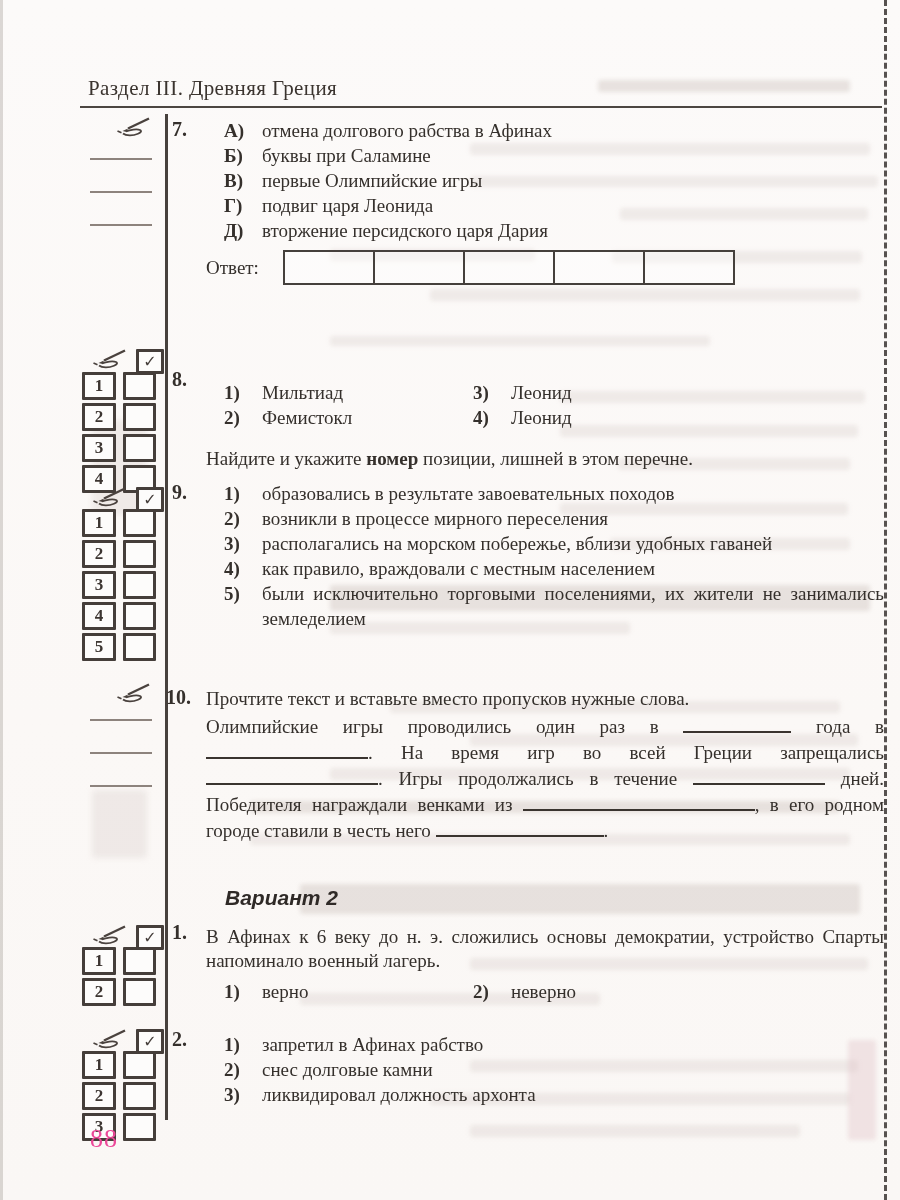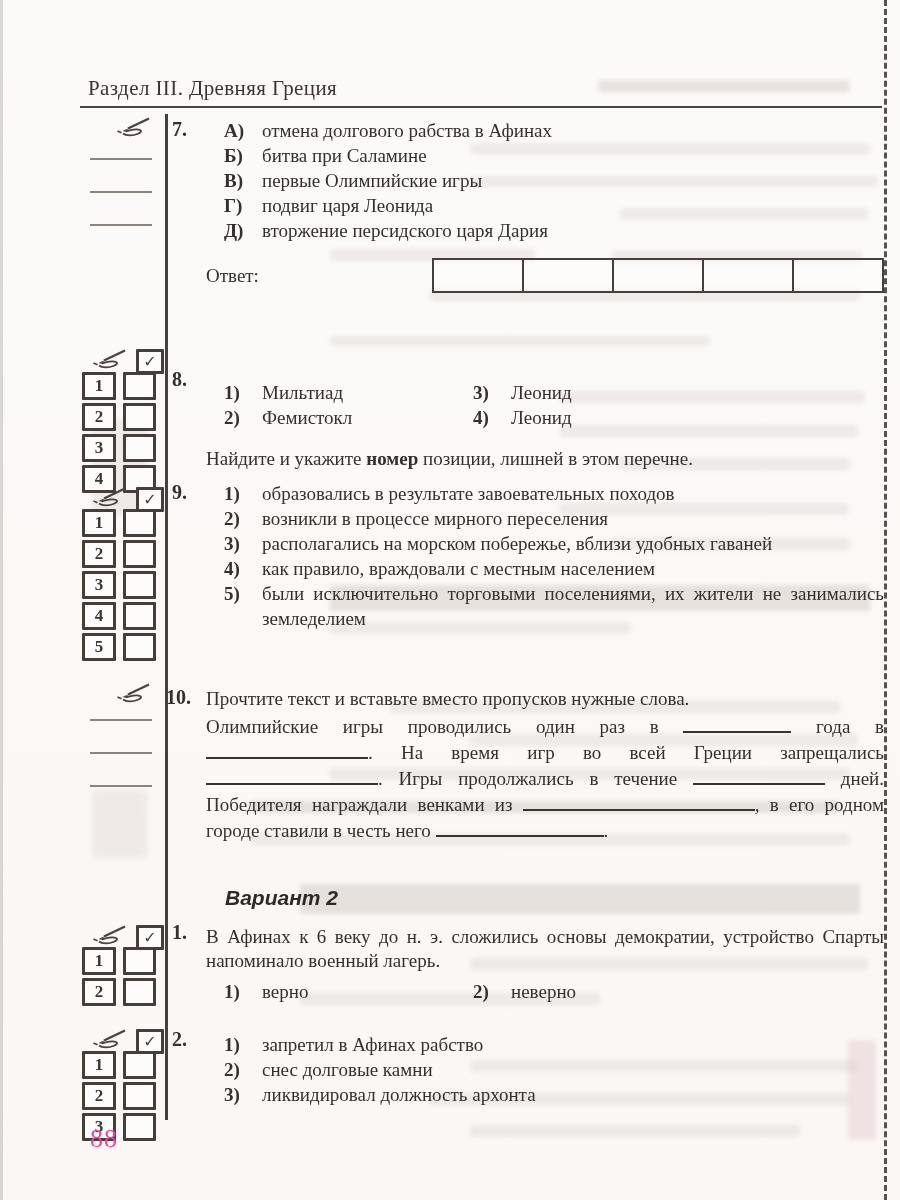--- a/index.html
+++ b/index.html
@@ -39,21 +39,21 @@
   .para{text-align:justify;line-height:29px;}
   .title-line{line-height:25px;}
   .opts{margin-top:0;}
   .opt{display:flex;padding-left:18px;line-height:25px;}
   .opt-label{font-weight:bold;flex:0 0 38px;}
   .opt-text{flex:1;text-align:justify;}
   .grid2{display:grid;grid-template-columns:249px 1fr;margin-top:12px;}
   .grid2 .opt{padding-left:18px;}
   .instruction{margin-top:15px;line-height:27px;text-align:justify;}
   .b{font-weight:bold;}
-  .answer-row{display:flex;align-items:center;margin-top:15px;justify-content:space-between;}
+  .answer-row{display:flex;align-items:center;margin-top:7px;}
   .answer-label{width:77px;flex:0 0 77px;}
   .ans-table{display:flex;border:2.5px solid #45403c;background:rgba(255,255,255,.4);}
   .ans-cell{width:88px;height:31px;border-left:2px solid #45403c;}
   .ans-cell:first-child{border-left:none;}
   .variant-heading{position:absolute;left:225px;top:886px;
     font-family:"Liberation Sans","DejaVu Sans",sans-serif;
     font-weight:bold;font-style:italic;font-size:21px;color:#2f2a27;}
   .blank{display:inline-block;border-bottom:2px solid #3a342f;height:17px;vertical-align:baseline;}
   .b1{width:108px;} .b2{width:162px;} .b3{width:172px;} .b4{width:132px;} .b5{width:232px;} .b6{width:168px;}
 </style>
@@ -240,21 +240,21 @@
 <div class="q" style="top:118px;">
   <span class="qnum">7.</span>
   <div class="qbody">
     <div class="opts">
       <div class="opt">
           <span class="opt-label">А)</span>
           <span class="opt-text">отмена долгового рабства в Афинах</span>
         </div>
       <div class="opt">
           <span class="opt-label">Б)</span>
-          <span class="opt-text">битва при Саламине</span>
+          <span class="opt-text">буквы при Саламине</span>
         </div>
       <div class="opt">
           <span class="opt-label">В)</span>
           <span class="opt-text">первые Олимпийские игры</span>
         </div>
       <div class="opt">
           <span class="opt-label">Г)</span>
           <span class="opt-text">подвиг царя Леонида</span>
         </div>
       <div class="opt">

